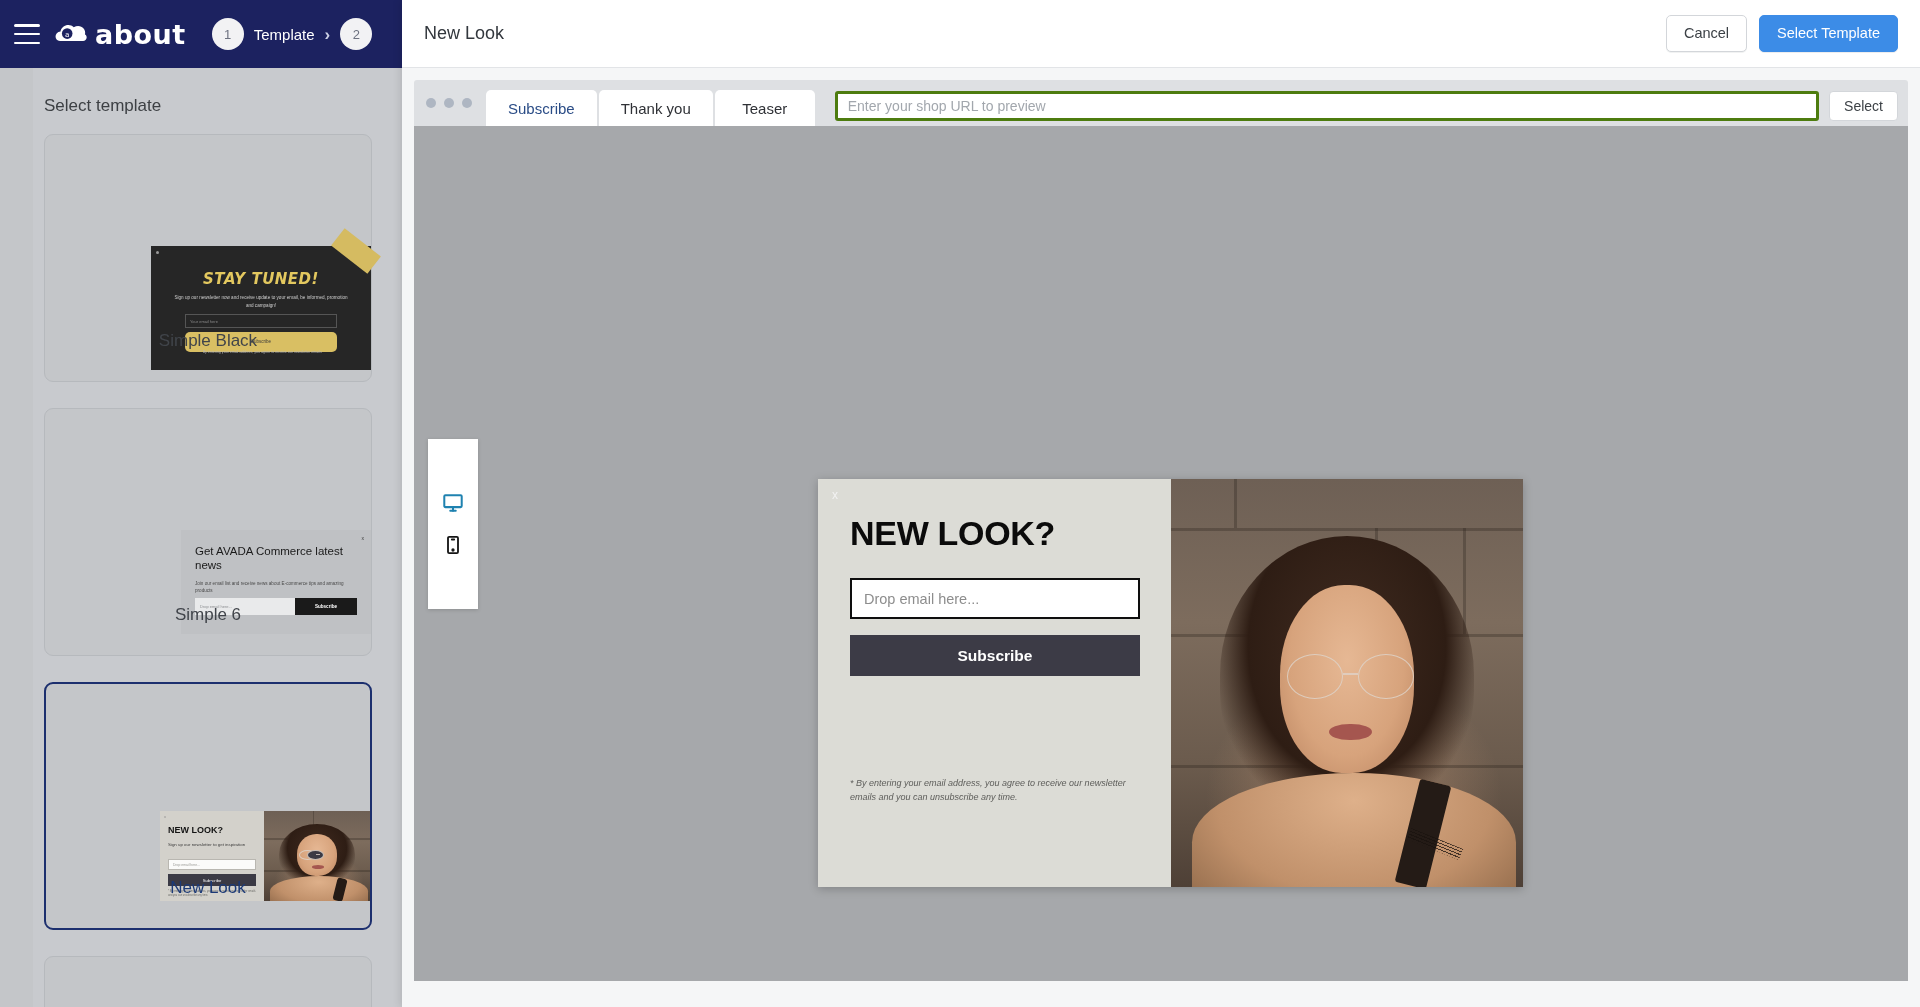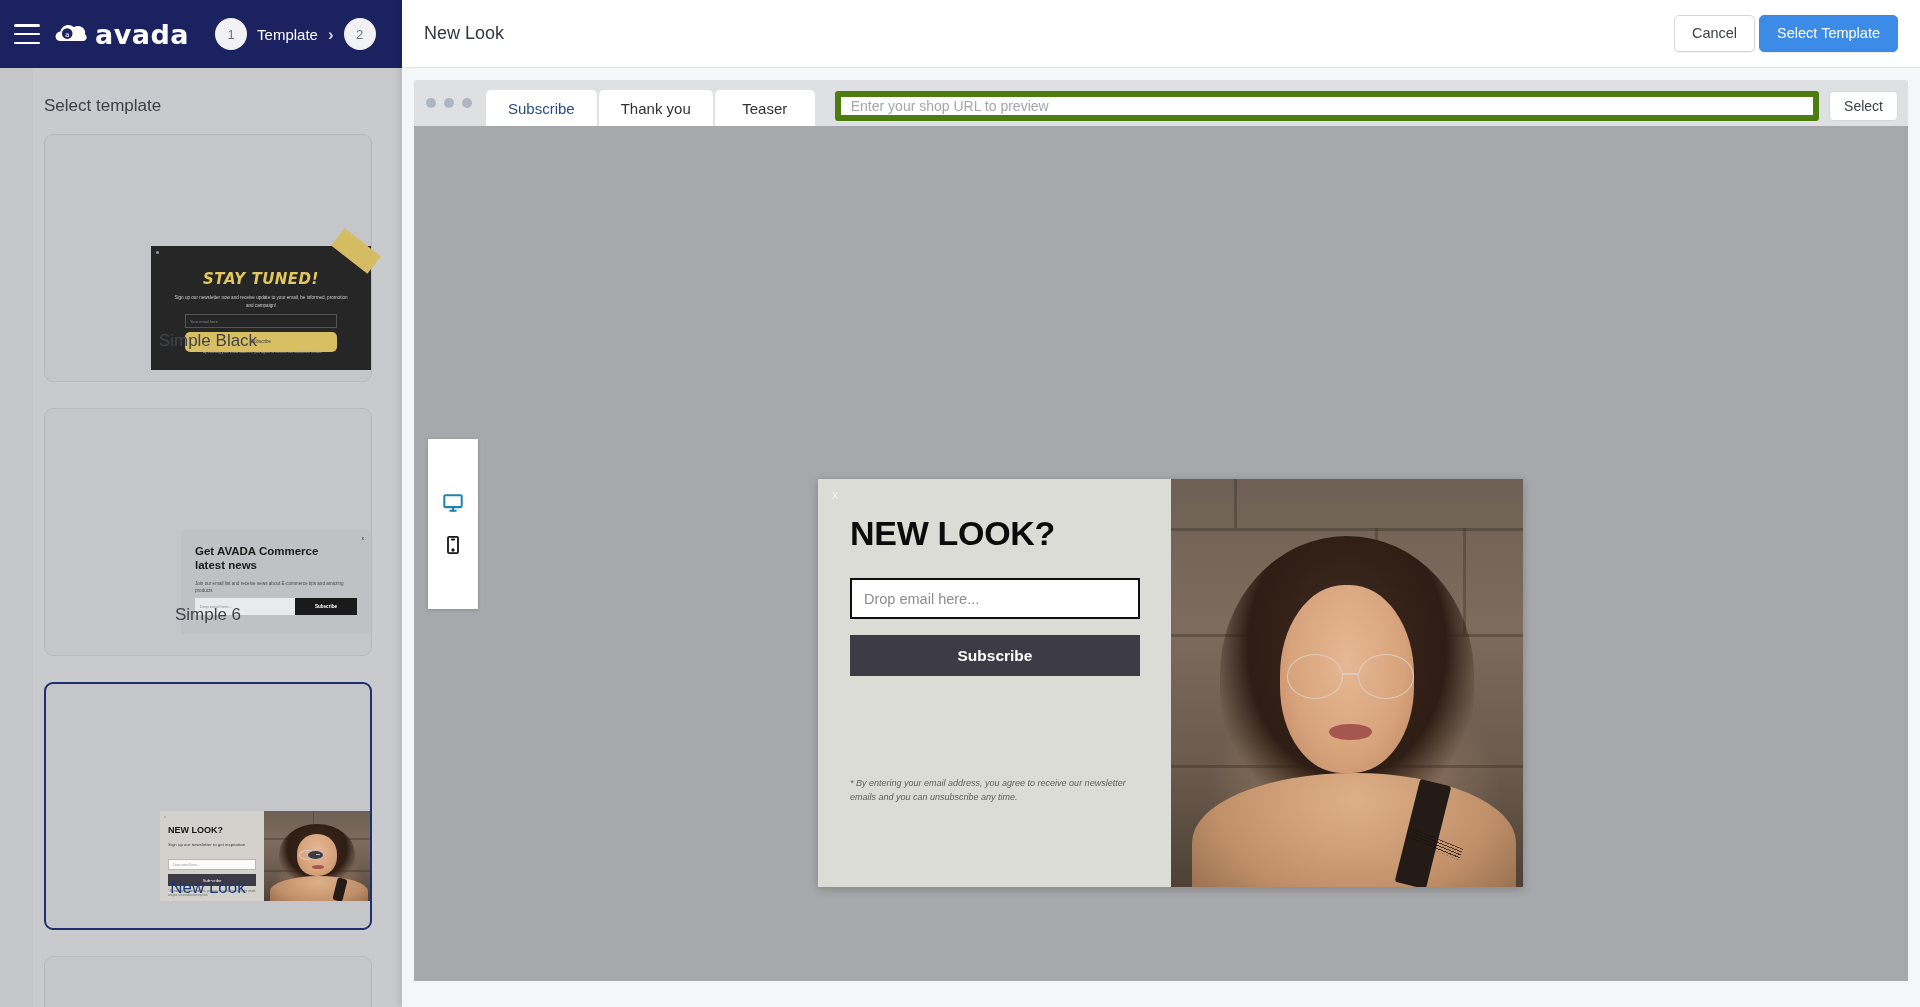--- a/index.html
+++ b/index.html
@@ -68,21 +68,21 @@
   .th1 .h { position:absolute; top:24px; left:0; right:0; text-align:center; color:#e3c85f; font-size:15px; font-style:italic; font-weight:700; font-family:"DejaVu Sans", sans-serif; letter-spacing:.5px;}
   .th1 .p { position:absolute; top:48px; left:22px; right:22px; text-align:center; color:#cfcfcf; font-size:4.6px; line-height:1.7; }
   .th1 .inp { position:absolute; top:68px; left:34px; right:34px; height:14px; border:1px solid #555; }
   .th1 .inp span{ color:#888; font-size:4px; position:absolute; left:4px; top:4px;}
   .th1 .btn { position:absolute; top:86px; left:34px; right:34px; height:12px; background:#d9bf63; color:#3b3b3b; font-size:4.5px; display:flex;align-items:center;justify-content:center; }
   .th1 .fine { position:absolute; top:104px; left:26px; right:26px; text-align:center; color:#b9b9b9; font-size:3.6px; }
 
   
   .th2 { width: 190px; height: 104px; background:#bfc1c4; position:relative; }
   .th2 .x { position:absolute; right:7px; top:5px; color:#3a3a3a; font-size:5px;}
-  .th2 .h { position:absolute; top:14px; left:14px; right:24px; color:#1a1a1a; font-size:11.5px; font-weight:700; line-height:1.25;}
+  .th2 .h { position:absolute; top:14px; left:14px; right:24px; color:#1a1a1a; font-size:11.5px; font-weight:400; line-height:1.25;}
   .th2 .p { position:absolute; top:50px; left:14px; right:18px; color:#4a4a4a; font-size:4.6px; line-height:1.6;}
   .th2 .row{ position:absolute; top:68px; left:14px; right:14px; height:17px; display:flex;}
   .th2 .row .i{ flex:1; background:#e9eaeb; font-size:4px; color:#8b8d90; display:flex;align-items:center;padding-left:5px;}
   .th2 .row .b{ width:62px; background:#1a1a1a; color:#fff; font-size:4.6px; font-weight:700; display:flex;align-items:center;justify-content:center;}
 
   
   .th3 { width: 210px; height: 90px; display:flex; position:relative; }
   .th3 .l { width: 104px; background:#d3d1cb; position:relative; }
   .th3 .x { position:absolute; left:4px; top:3px; color:#8b8b8b; font-size:4px;}
   .th3 .h { position:absolute; top:14px; left:8px; color:#131313; font-size:9px; font-weight:700;}
@@ -127,21 +127,21 @@
     background:#ffffff; z-index: 30;
     display:flex; flex-direction:column;
     box-shadow: -2px 0 8px rgba(0,0,0,.10);
   }
   #modal-header {
     height: 68px; flex:none; background:#fff;
     border-bottom:1px solid #e2e4e7;
     display:flex; align-items:center; padding: 0 22px 0 22px;
   }
   #modal-title { font-size: 18px; color:#32373d; }
-  .hdr-actions { margin-left:auto; display:flex; align-items:center; gap:4px; }
+  .hdr-actions { margin-left:auto; display:flex; align-items:center; gap:12px; }
   .btn {
     font-size: 14.5px; border-radius:5px; padding: 9px 17px;
     cursor:pointer; white-space:nowrap; border:1px solid transparent; line-height:1.15;
   }
   .btn-ghost { background:#fff; color:#3c4146; border-color:#d3d6da; box-shadow:0 1px 0 rgba(22,29,37,.06); }
   .btn-primary { background:#3c8ce7; color:#fff; border-color:#3c8ce7; box-shadow:0 1px 0 rgba(22,29,37,.08); }
 
   
   #preview-wrap { flex:1; background:#f5f6f7; padding: 12px 12px 26px 12px; display:flex; flex-direction:column; }
   #chrome-bar {
@@ -153,21 +153,21 @@
   .traffic i { width:10px;height:10px;border-radius:50%; background:#aeb6c2; display:block;}
   .ptab {
     height: 36px; min-width: 100px; padding: 0 22px;
     background:#fff; border-radius:5px 5px 0 0;
     display:flex; align-items:center; justify-content:center;
     font-size: 15px; color:#2f3136; cursor:pointer; margin-right:2px;
   }
   .ptab.active { color:#2a4c86; }
   .url-area { flex:1; display:flex; align-items:center; gap:10px; padding: 0 0 5px 18px; }
   #url-input {
-    flex:1; height: 30px; border:6px solid #4d7c0f; background:#fff; border-radius:3px;
+    flex:1; height: 30px; border:3px solid #4d7c0f; background:#fff; border-radius:3px;
     font-size:14px; color:#3c4146; padding: 0 10px; outline:none;
     font-family:"Liberation Sans", sans-serif;
   }
   #url-input::placeholder { color:#a2a7ad; }
   .btn-preview {
     height:30px; padding:0 14px; background:#fff; border:1px solid #d3d6da; border-radius:4px;
     font-size:14px; color:#3c4146; cursor:pointer;
   }
 
   #canvas { flex:1; background:#a6a8ab; position:relative; overflow:hidden; }
@@ -219,21 +219,21 @@
     </div>
 
     <div class="brand">
       <span class="brand-mark">
         <svg width="34" height="26" viewBox="0 0 34 26" aria-hidden="true">
           <path d="M6 20 C0 20 0 11 6.5 10.6 C7.6 4 15.5 2 19.8 6.2 C25.5 2.6 32.5 7 31 13.4 C33.6 14.6 33.4 19.4 29 20 Z" fill="#ffffff"></path>
           <circle cx="13.2" cy="12.6" r="5.3" fill="#1c2260"></circle>
           <text x="13.2" y="15.6" font-size="7.2" fill="#ffffff" text-anchor="middle" font-family="DejaVu Sans, sans-serif">a</text>
         </svg>
       </span>
-      <span class="brand-word">avada</span>
+      <span class="brand-word">about</span>
     </div>
 
     <div class="crumbs">
       <span class="step-badge">1</span>
       <span class="crumb-label">Template</span>
       <span class="crumb-sep">›</span>
       <span class="step-badge">2</span>
     </div>
   </div>
 

